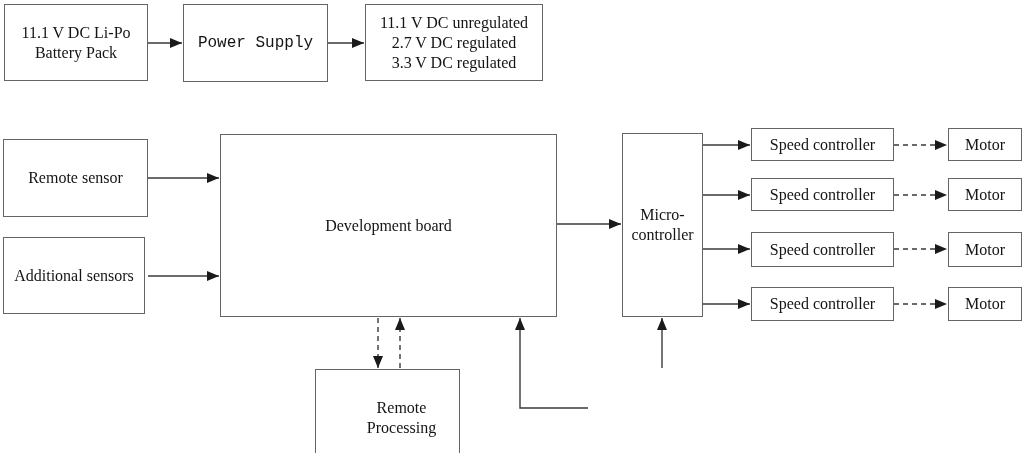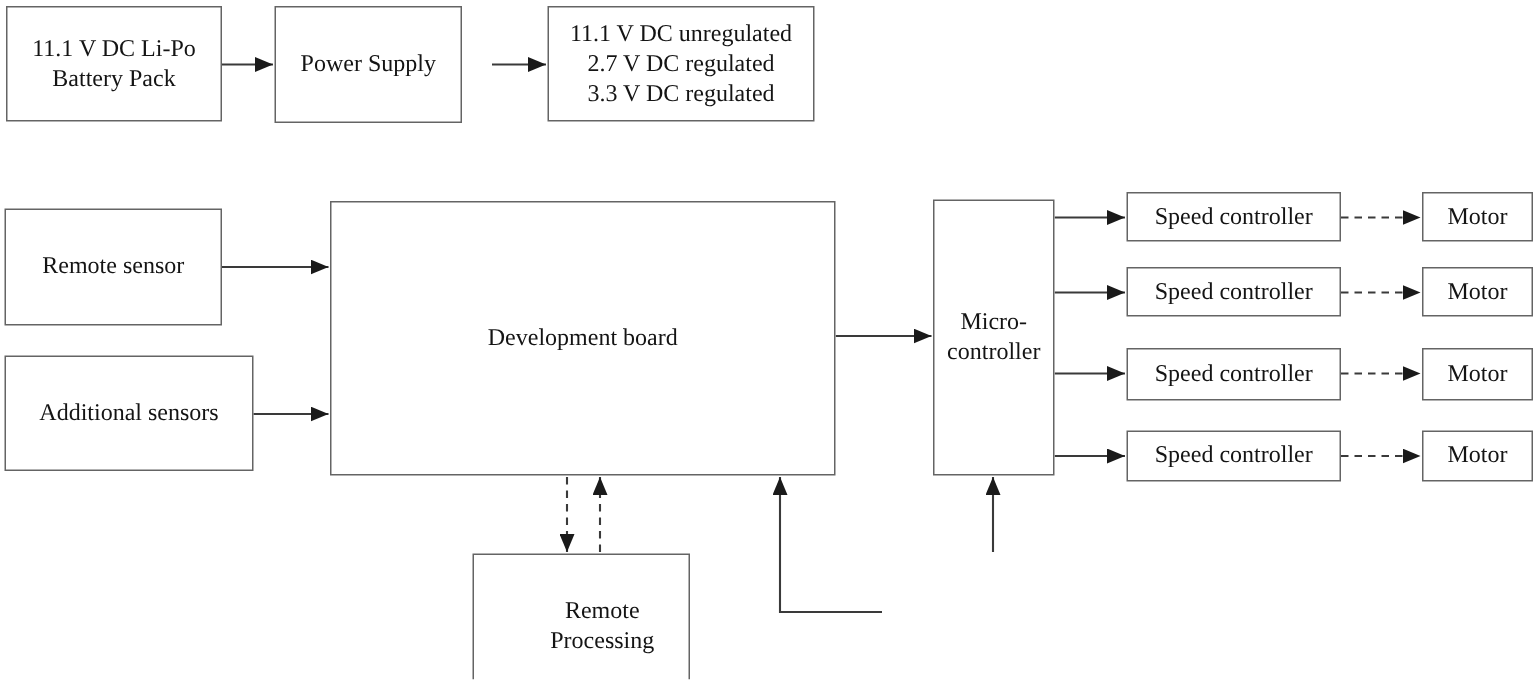--- a/index.html
+++ b/index.html
@@ -65,29 +65,29 @@
       <path d="M894,304 L947,304" fill="none" stroke="#3a3a3a" stroke-width="1.4" stroke-dasharray="5 4" marker-end="url(#arrowhead)"></path>
       <path d="M378,318 L378,368" fill="none" stroke="#3a3a3a" stroke-width="1.4" stroke-dasharray="5 4" marker-end="url(#arrowhead)"></path>
       <path d="M400,368 L400,318" fill="none" stroke="#3a3a3a" stroke-width="1.4" stroke-dasharray="5 4" marker-end="url(#arrowhead)"></path>
       <path d="M588,408 L520,408 L520,318" fill="none" stroke="#3a3a3a" stroke-width="1.4" marker-end="url(#arrowhead)"></path>
       <path d="M662,368 L662,318" fill="none" stroke="#3a3a3a" stroke-width="1.4" marker-end="url(#arrowhead)"></path>
     </svg>
 
   <div class="node" style="left:4px; top:4px; width:144px; height:77px;">11.1 V DC Li-Po
 Battery Pack</div>
 
-  <div class="node" style="left:183px; top:4px; width:125px; height:78px;">Power Supply</div>
+  <div class="node" style="left:183px; top:4px; width:145px; height:78px;font-family:Liberation Mono, monospace;">Power Supply</div>
 
   <div class="node" style="left:365px; top:4px; width:178px; height:77px;">11.1 V DC unregulated
 2.7 V DC regulated
 3.3 V DC regulated</div>
 
   <div class="node" style="left:3px; top:139px; width:145px; height:78px;">Remote sensor</div>
 
-  <div class="node" style="left:3px; top:237px; width:166px; height:77px;">Additional sensors</div>
+  <div class="node" style="left:3px; top:237px; width:142px; height:77px;">Additional sensors</div>
 
   <div class="node" style="left:220px; top:134px; width:337px; height:183px;">Development board</div>
 
   <div class="node" style="left:622px; top:133px; width:81px; height:184px;">Micro-
 controller</div>
 
   <div class="node" style="left:751px; top:128px; width:143px; height:33px;">Speed controller</div>
   <div class="node" style="left:751px; top:178px; width:143px; height:33px;">Speed controller</div>
   <div class="node" style="left:751px; top:232px; width:143px; height:35px;">Speed controller</div>
   <div class="node" style="left:751px; top:287px; width:143px; height:34px;">Speed controller</div>

